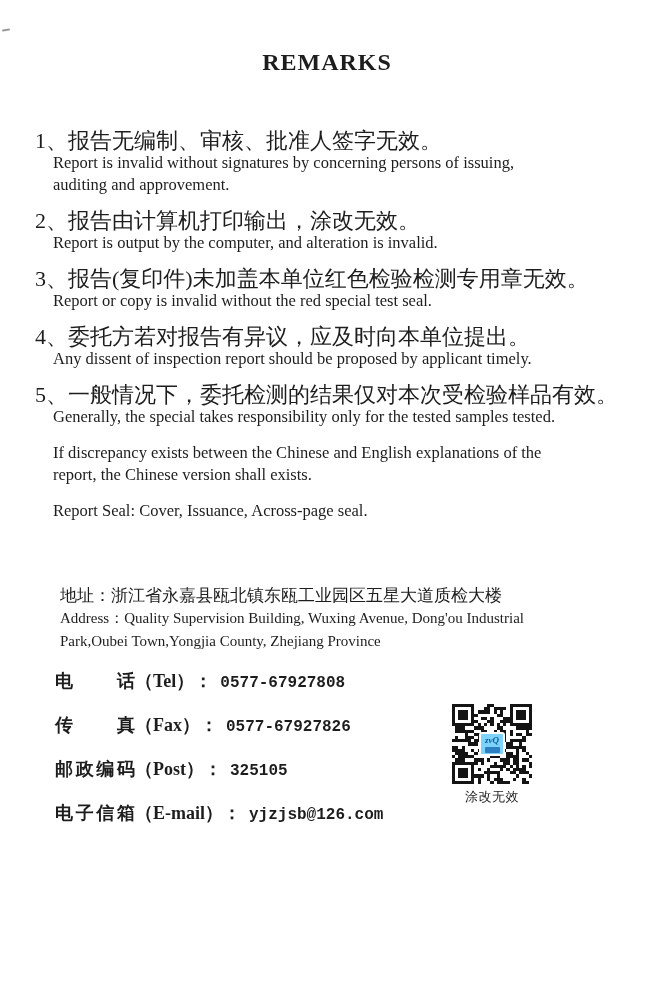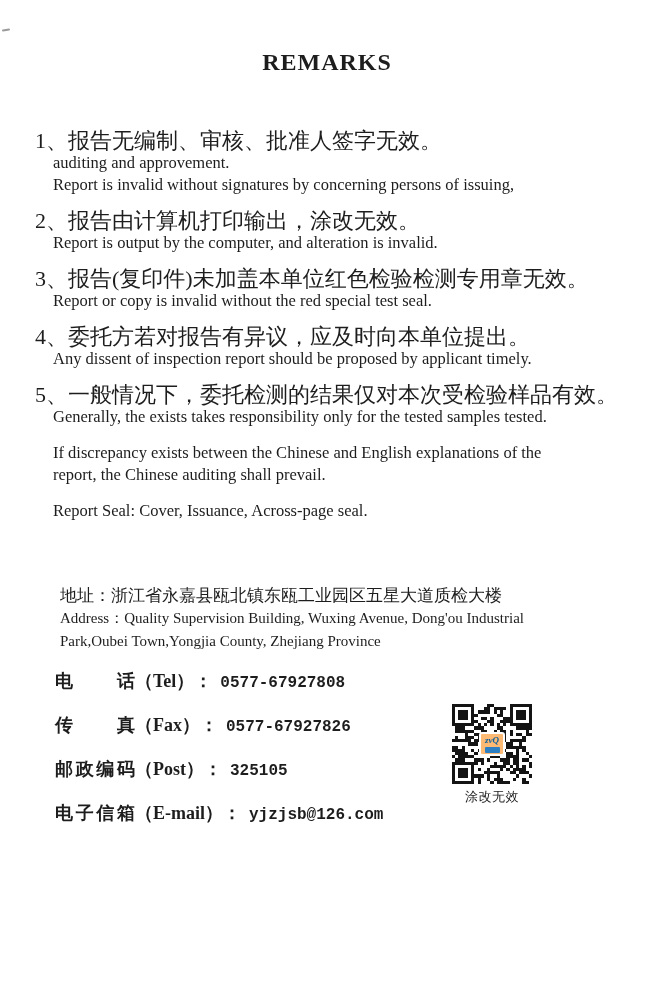--- a/index.html
+++ b/index.html
@@ -86,47 +86,47 @@
 <div class="page">
 
   <div class="artifact"></div>
 
   <div class="title">REMARKS</div>
 
   <div class="remarks">
 
     <div class="item">
       <div class="zh-line"><span>1、</span><span>报告无编制、审核、批准人签字无效。</span></div>
+      <div class="en-line">Report is invalid without signatures by concerning persons of issuing,</div>
       <div class="en-line">auditing and approvement.</div>
-      <div class="en-line">Report is invalid without signatures by concerning persons of issuing,</div>
     </div>
 
     <div class="item">
       <div class="zh-line"><span>2、</span><span>报告由计算机打印输出，涂改无效。</span></div>
       <div class="en-line">Report is output by the computer, and alteration is invalid.</div>
     </div>
 
     <div class="item">
       <div class="zh-line"><span>3、</span><span>报告(复印件)未加盖本单位红色检验检测专用章无效。</span></div>
       <div class="en-line">Report or copy is invalid without the red special test seal.</div>
     </div>
 
     <div class="item">
       <div class="zh-line"><span>4、</span><span>委托方若对报告有异议，应及时向本单位提出。</span></div>
       <div class="en-line">Any dissent of inspection report should be proposed by applicant timely.</div>
     </div>
 
     <div class="item">
       <div class="zh-line"><span>5、</span><span>一般情况下，委托检测的结果仅对本次受检验样品有效。</span></div>
-      <div class="en-line">Generally, the exists takes responsibility only for the tested samples tested.</div>
+      <div class="en-line">Generally, the special takes responsibility only for the tested samples tested.</div>
     </div>
 
     <div class="item">
       <div class="en-line">If discrepancy exists between the Chinese and English explanations of the</div>
-      <div class="en-line">report, the Chinese auditing shall prevail.</div>
+      <div class="en-line">report, the Chinese version shall exists.</div>
     </div>
 
     <div class="item">
       <div class="en-line">Report Seal: Cover, Issuance, Across-page seal.</div>
     </div>
 
   </div>
 
   <div class="address">
     <div class="zh-addr">地址：浙江省永嘉县瓯北镇东瓯工业园区五星大道质检大楼</div>
@@ -454,21 +454,21 @@
             <rect x="8" y="24" width="1" height="1"></rect>
             <rect x="12" y="24" width="1" height="1"></rect>
             <rect x="14" y="24" width="1" height="1"></rect>
             <rect x="15" y="24" width="1" height="1"></rect>
             <rect x="16" y="24" width="1" height="1"></rect>
             <rect x="17" y="24" width="1" height="1"></rect>
             <rect x="22" y="24" width="1" height="1"></rect>
             <rect x="23" y="24" width="1" height="1"></rect>
           </g>
         </svg>
-      <div class="qr-logo" id="qr-logo" style="background: #fdba74;">
+      <div class="qr-logo" id="qr-logo" style="background: #7dd3fc;">
         <div class="qr-logo-text" id="qr-logo-text" style="color: rgb(14, 95, 158);">zvQ</div>
         <div class="qr-logo-sub" id="qr-logo-sub" style="background: rgb(45, 127, 196);"></div>
       </div>
     </div>
     <div class="qr-caption">涂改无效</div>
   </div>
 
 </div>
 
 </body></html>

